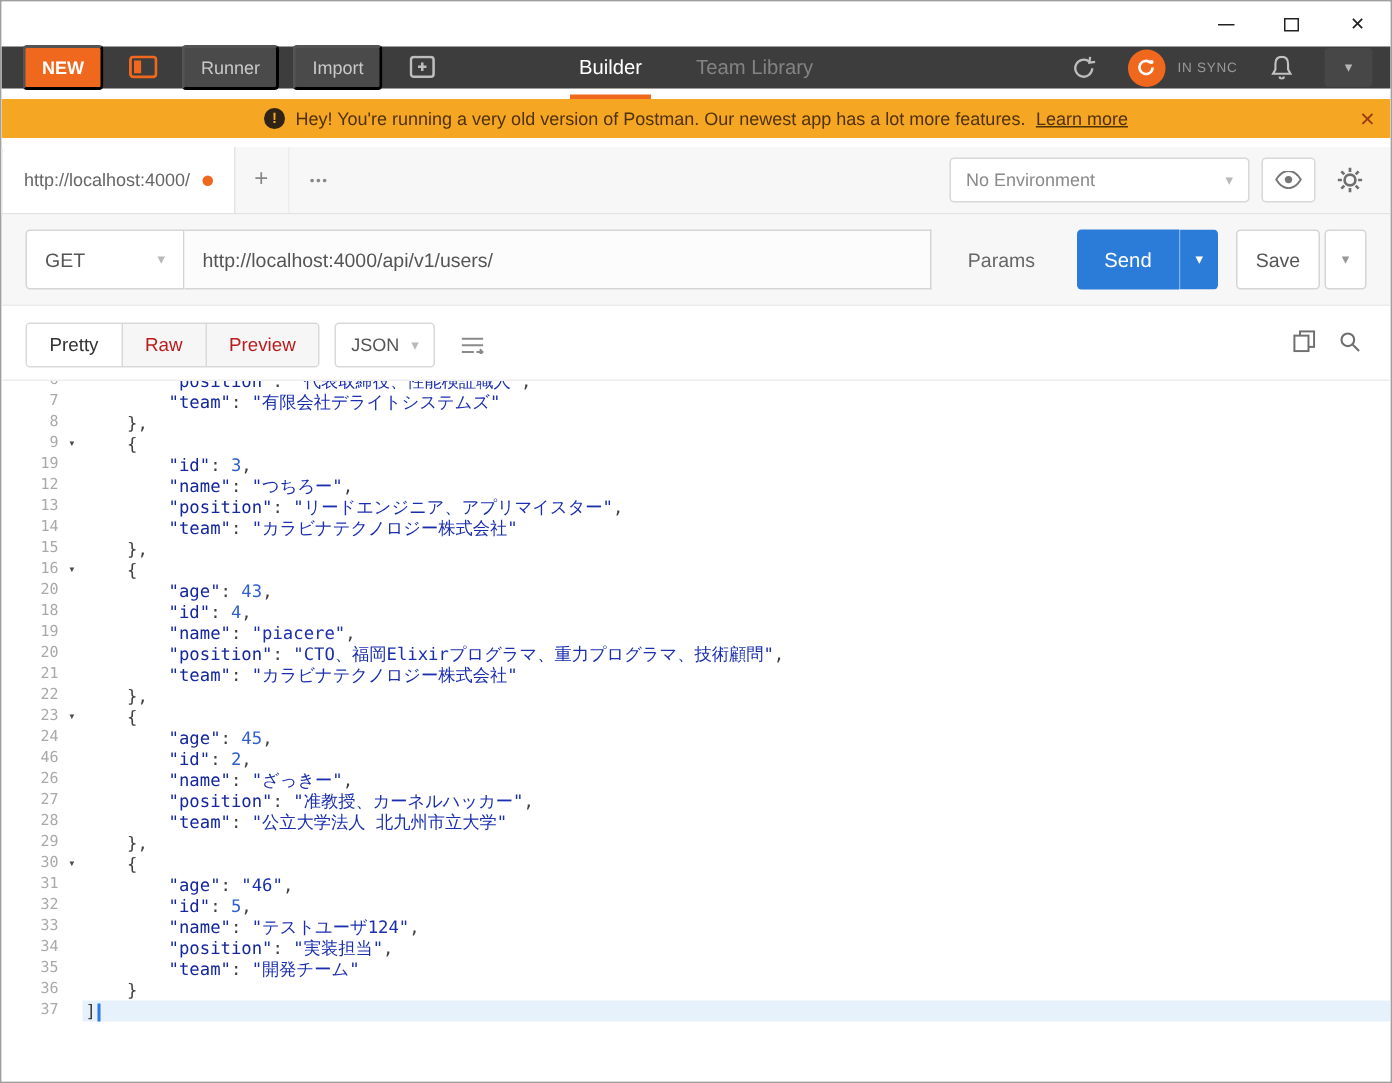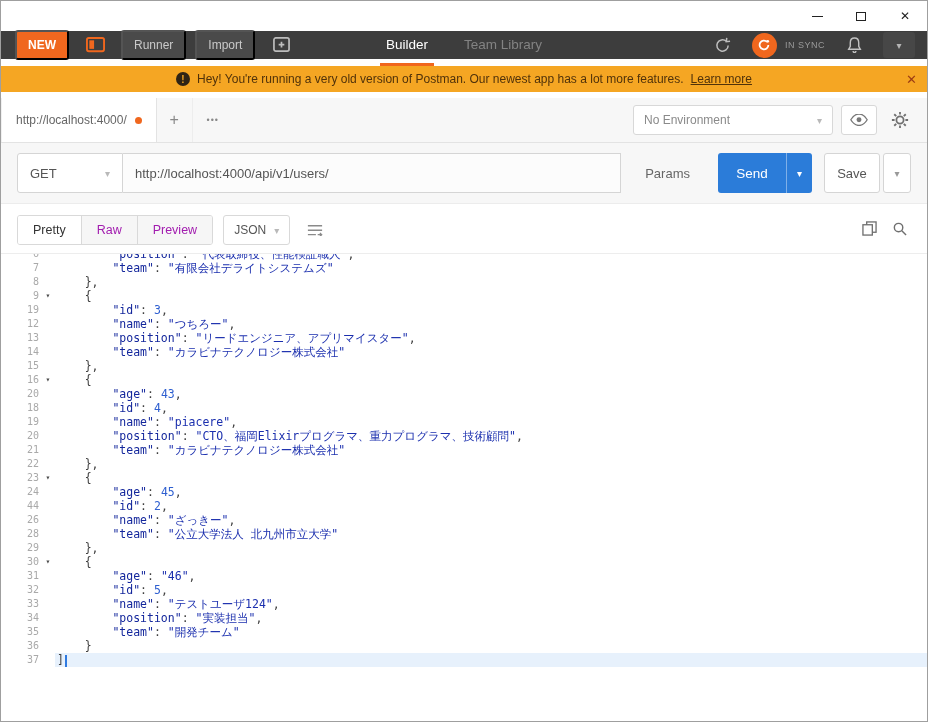--- a/index.html
+++ b/index.html
@@ -54,21 +54,21 @@
   .urlinput { flex:1; height:40px; border:1px solid #d5d5d5; border-left:none; background:#fcfcfc; padding:0 12px; font-size:13px; color:#555; font-family:"Liberation Sans", sans-serif; outline:none; }
   .paramsbtn { margin-left:6px; height:40px; padding:0 18px; background:transparent; border:none; color:#666; font-size:13px; }
   .sendbtn { margin-left:10px; height:40px; width:68px; background:#2b7cd9; border:none; color:#fff; font-size:13.5px; border-radius:3px 0 0 3px; }
   .sendchev { height:40px; width:26px; background:#2b7cd9; border:none; border-left:1px solid rgba(255,255,255,.4); color:#fff; font-size:10px; border-radius:0 3px 3px 0; }
   .savebtn { margin-left:12px; height:40px; width:56px; background:#fff; border:1px solid #d5d5d5; border-radius:3px; color:#555; font-size:13px; }
   .savechev { margin-left:3px; height:40px; width:28px; background:#fff; border:1px solid #d5d5d5; border-radius:3px; color:#999; font-size:10px; }
 
   
   .resp-toolbar { padding:11px 16px 8px; display:flex; align-items:center; background:#fff; }
   .viewtoggle { display:flex; border:1px solid #d9d9d9; border-radius:3px; overflow:hidden; height:30px; }
-  .vseg { padding:0 15px; line-height:28px; font-size:12.5px; color:#a21caf; background:#f6f6f6; border-right:1px solid #d9d9d9; }
+  .vseg { padding:0 15px; line-height:28px; font-size:12.5px; color:#b91c1c; background:#f6f6f6; border-right:1px solid #d9d9d9; }
   .vseg:last-child { border-right:none; }
   .vseg.active { background:#fff; color:#333; }
   .fmtsel { margin-left:10px; height:30px; border:1px solid #d9d9d9; border-radius:3px; background:#fff; display:flex; align-items:center; gap:8px; padding:0 10px; font-size:12px; color:#555; }
   .wrapbtn { margin-left:10px; width:30px; height:30px; display:flex; align-items:center; justify-content:center; }
   .resp-right { margin-left:auto; display:flex; align-items:center; gap:15px; padding-right:4px; }
 
   
   .code-area { flex:1; overflow:hidden; border-top:1px solid #ededed; background:#fff;
                font-family:"DejaVu Sans Mono", monospace; }
   .code-inner { margin-top:-7px; }
@@ -316,28 +316,33 @@
           <span class="ln">23</span>
           <span class="fold">▾</span>
           <span class="ct"><span class="pn">    {</span></span>
         </div>
         <div class="crow">
           <span class="ln">24</span>
           <span class="fold"></span>
           <span class="ct"><span class="pn">        </span><span class="k">"age"</span><span class="pn">:</span><span class="pn"> </span><span class="n">45</span><span class="pn">,</span></span>
         </div>
         <div class="crow">
-          <span class="ln">44</span>
+          <span class="ln">46</span>
           <span class="fold"></span>
           <span class="ct"><span class="pn">        </span><span class="k">"id"</span><span class="pn">:</span><span class="pn"> </span><span class="n">2</span><span class="pn">,</span></span>
         </div>
         <div class="crow">
           <span class="ln">26</span>
           <span class="fold"></span>
           <span class="ct"><span class="pn">        </span><span class="k">"name"</span><span class="pn">:</span><span class="pn"> </span><span class="s">"ざっきー"</span><span class="pn">,</span></span>
+        </div>
+        <div class="crow">
+          <span class="ln">27</span>
+          <span class="fold"></span>
+          <span class="ct"><span class="pn">        </span><span class="k">"position"</span><span class="pn">:</span><span class="pn"> </span><span class="s">"准教授、カーネルハッカー"</span><span class="pn">,</span></span>
         </div>
         <div class="crow">
           <span class="ln">28</span>
           <span class="fold"></span>
           <span class="ct"><span class="pn">        </span><span class="k">"team"</span><span class="pn">:</span><span class="pn"> </span><span class="s">"公立大学法人 北九州市立大学"</span></span>
         </div>
         <div class="crow">
           <span class="ln">29</span>
           <span class="fold"></span>
           <span class="ct"><span class="pn">    },</span></span>

